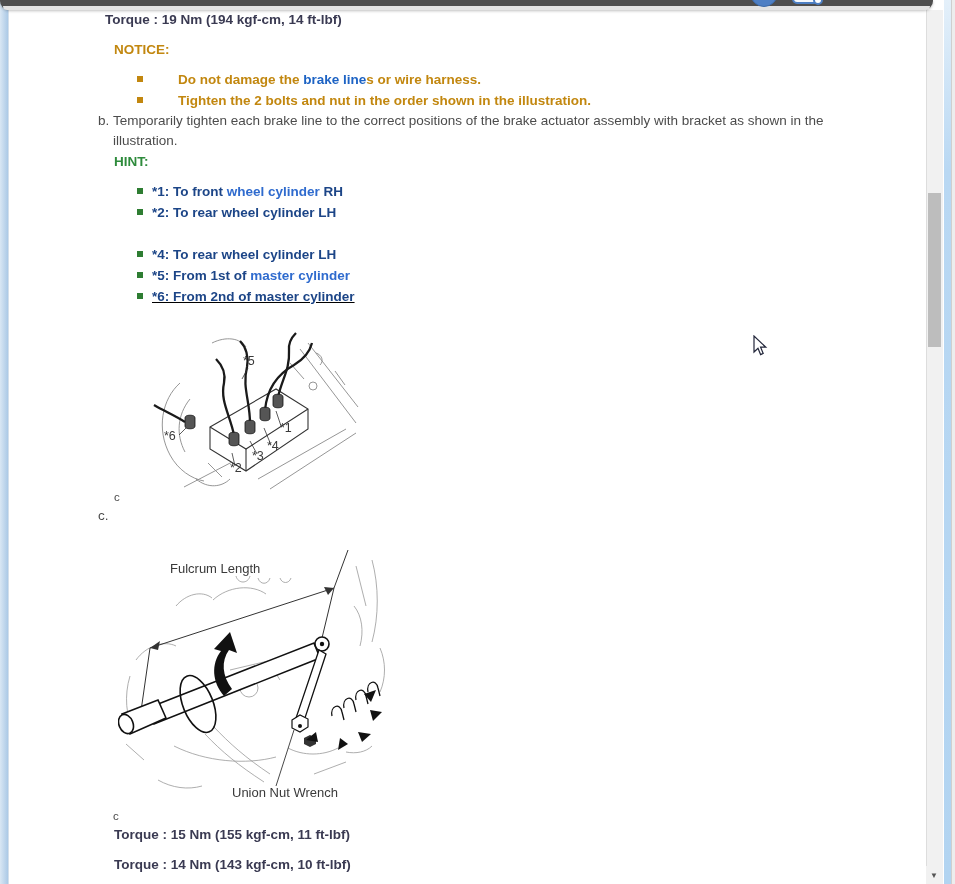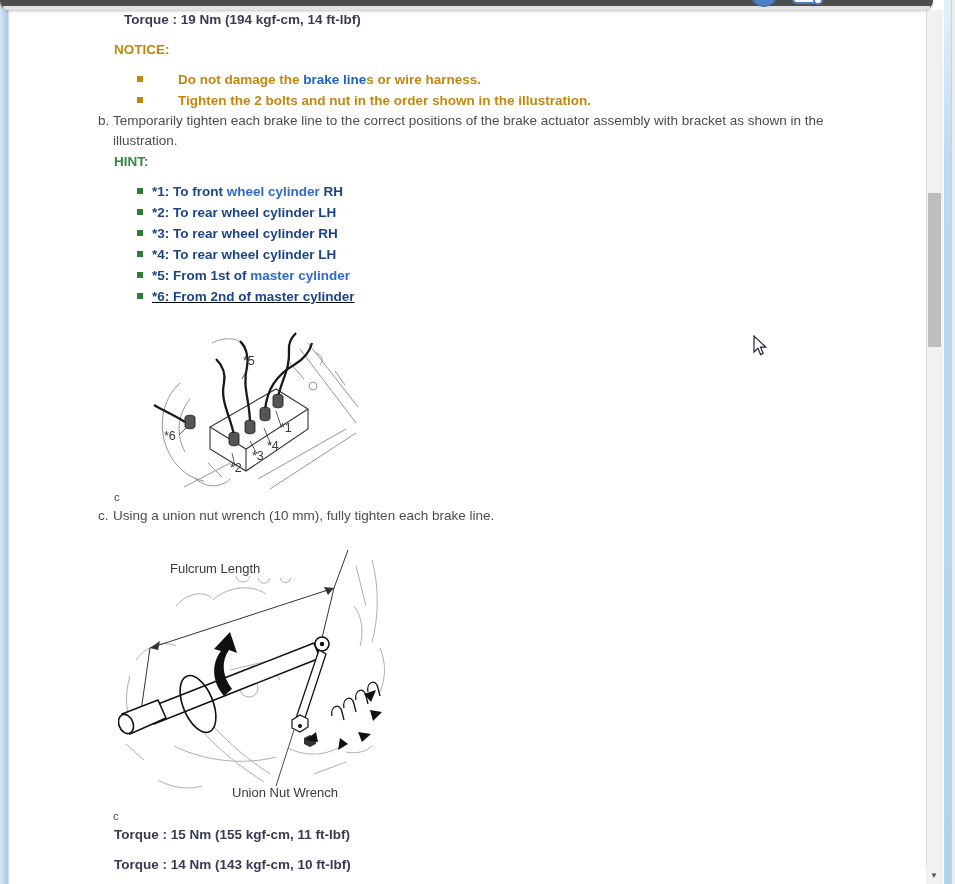--- a/index.html
+++ b/index.html
@@ -65,21 +65,21 @@
   <div class="scroll-thumb"></div>
   <div class="scroll-down">▼</div>
 
   <div class="toolbar">
     <div class="toolbar-band"></div>
     <div class="icon-user"></div>
     <div class="icon-reader"></div>
     <div class="icon-reader-lens"></div>
   </div>
 
-  <div class="abs torque" style="left:124px;top:10px;">Torque : 19 Nm (194 kgf-cm, 14 ft-lbf)</div>
+  <div class="abs torque" style="left:105px;top:10px;">Torque : 19 Nm (194 kgf-cm, 14 ft-lbf)</div>
 
   <div class="abs notice-label" style="left:114px;top:40px;">NOTICE:</div>
 
   <div class="bullet-row" style="left:137px;top:70px;">
     <span class="sq orange"></span>
     <span class="nb-text"><span>Do not damage the </span><a class="lnk">brake line</a><span>s or wire harness.</span></span>
   </div>
   <div class="bullet-row" style="left:137px;top:91px;">
     <span class="sq orange"></span>
     <span class="nb-text"><span>Tighten the 2 bolts and nut in the order shown in the illustration.</span></span>
@@ -92,24 +92,20 @@
 
   <div class="abs hint-label" style="left:114px;top:152px;">HINT:</div>
 
   <div class="bullet-row" style="left:137px;top:182px;">
     <span class="sq green"></span>
     <span class="hb-text"><span>*1: To front </span><a class="lnk">wheel cylinder</a><span> RH</span></span>
   </div>
   <div class="bullet-row" style="left:137px;top:203px;">
     <span class="sq green"></span>
     <span class="hb-text"><span>*2: To rear wheel cylinder LH</span></span>
-  </div>
-  <div class="bullet-row" style="left:137px;top:224px;">
-    <span class="sq green"></span>
-    <span class="hb-text"><span>*3: To rear wheel cylinder RH</span></span>
   </div>
   <div class="bullet-row" style="left:137px;top:245px;">
     <span class="sq green"></span>
     <span class="hb-text"><span>*4: To rear wheel cylinder LH</span></span>
   </div>
   <div class="bullet-row" style="left:137px;top:266px;">
     <span class="sq green"></span>
     <span class="hb-text"><span>*5: From 1st of </span><a class="lnk">master cylinder</a><span></span></span>
   </div>
   <div class="bullet-row" style="left:137px;top:287px;text-decoration:underline;">
@@ -172,21 +168,20 @@
         <text x="102" y="129">*3</text>
         <text x="80" y="141">*2</text>
       </g>
     </svg>
   </div>
 
   <div class="abs caption" style="left:114px;top:491px;">c</div>
 
   <div class="abs step" style="left:98px;top:506px;width:620px;">
     <span class="smark">c.</span>
-    <span>Using a union nut wrench (10 mm), fully tighten each brake line.</span>
   </div>
 
   <div class="fig" style="left:118px;top:548px;">
     <svg width="282" height="255" viewBox="0 0 282 255">
       <g stroke="#999" stroke-width="0.8" fill="none">
         <path d="M18,112 C28,98 46,92 58,98"></path>
         <path d="M12,128 C6,148 8,168 16,184"></path>
         <path d="M8,196 L26,212"></path>
         <path d="M95,52 C110,38 134,36 148,46"></path>
         <path d="M58,58 C68,46 84,42 94,50"></path>

